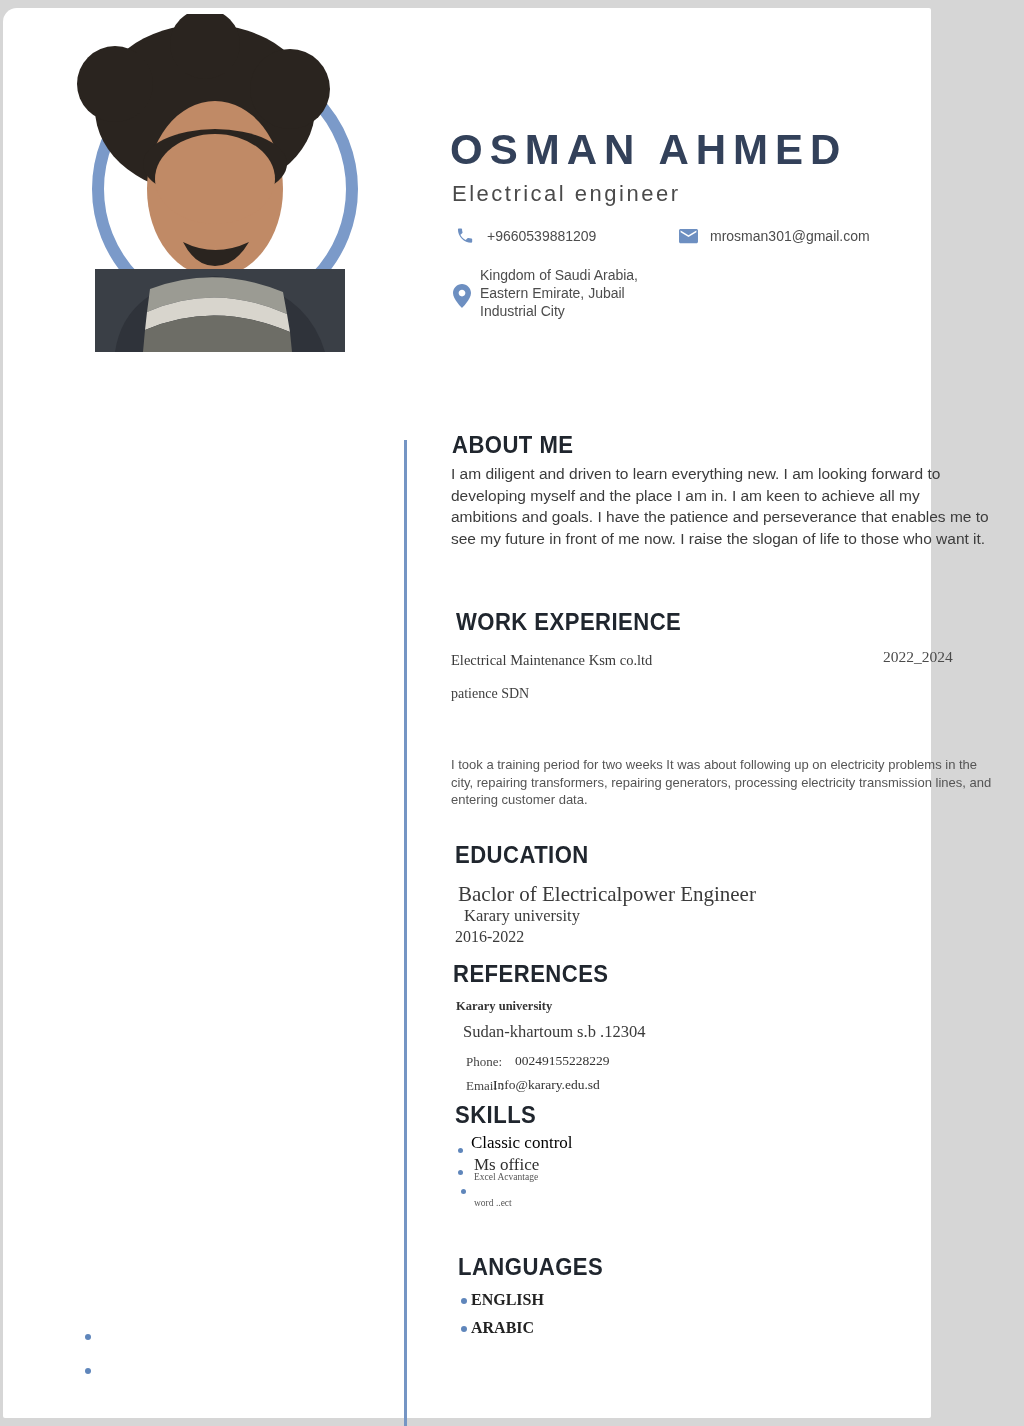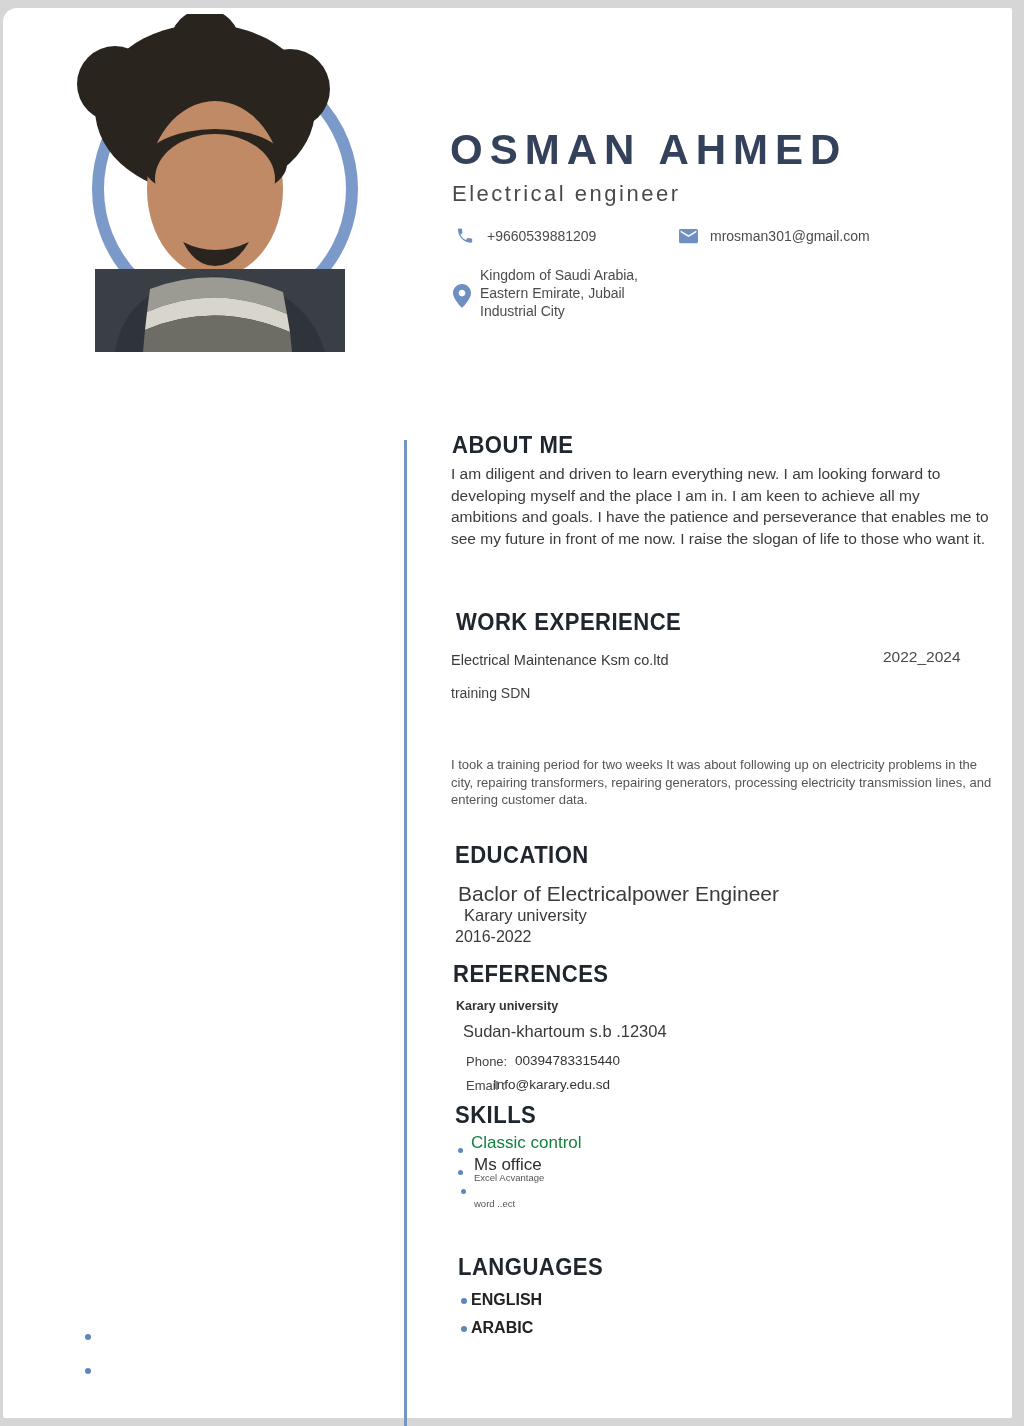--- a/index.html
+++ b/index.html
@@ -1,32 +1,32 @@
 <!DOCTYPE html>
 <html><head>
 <meta charset="utf-8">
 <style>
   html,body{margin:0;padding:0;background:#c9c9c9;}
   *{box-sizing:border-box;}
   .canvas{position:relative;width:1024px;height:1426px;background:#d6d6d6;font-family:"Liberation Sans",sans-serif;overflow:hidden;}
-  .page{position:absolute;left:3px;top:8px;width:1009px;height:1410px;background:#ffffff;border-radius:14px 2px 2px 2px;}
+  .page{position:absolute;left:3px;top:8px;width:928px;height:1410px;background:#ffffff;border-radius:14px 2px 2px 2px;}
   .abs{position:absolute;}
   .name{font-size:42px;font-weight:700;letter-spacing:7px;color:#33415a;white-space:nowrap;}
   .subtitle{font-size:22px;letter-spacing:2.5px;color:#4a4a4a;}
   .contact{font-size:14px;color:#4c4c4c;}
   .addr{font-size:14px;color:#4c4c4c;line-height:18px;}
   .h-sec{font-size:24px;font-weight:700;color:#20262e;letter-spacing:0.5px;transform:scaleX(0.92);transform-origin:left;white-space:nowrap;}
   .body-text{font-size:15.5px;line-height:21.5px;color:#3c3c3c;}
   .small-text{font-size:13px;line-height:17.5px;color:#555555;}
   .vline{width:2.5px;background:#7595c4;}
   .dot{border-radius:50%;background:#5f86bb;}
   .icon{display:inline-block;vertical-align:middle;}
   .bold-line{font-weight:700;color:#1c1c1c;font-size:15px;line-height:19px;}
   .plain{color:#3a3a3a;}
-  .nowrap{white-space:nowrap;}
+  .nowrap{white-space:nowrap;font-family:Liberation Serif, serif;}
 </style>
 </head>
 <body>
 
 <div class="canvas">
   <div class="page">
 
     <div class="abs" style="left:52px;top:6px;width:310px;height:338px;">
       <svg width="310" height="338" viewBox="0 0 310 338">
         <circle cx="170" cy="175" r="127" fill="none" stroke="#7b9ac9" stroke-width="12"></circle>
@@ -78,39 +78,39 @@
     </div>
 
     <div class="abs vline" style="left:401px;top:432px;height:990px;"></div>
 
     <div class="abs h-sec" style="left:449px;top:423px;">ABOUT ME</div>
     <div class="abs body-text" style="left:448px;top:455px;width:538px;">I am diligent and driven to learn everything new. I am looking forward to developing myself and the place I am in. I am keen to achieve all my ambitions and goals. I have the patience and perseverance that enables me to see my future in front of me now. I raise the slogan of life to those who want it.</div>
 
     <div class="abs h-sec" style="left:453px;top:600px;">WORK EXPERIENCE</div>
     <div class="abs small-text nowrap" style="left:448px;top:644px;font-size:14.5px;color:#3a3a3a;">Electrical Maintenance Ksm co.ltd</div>
     <div class="abs nowrap" style="left:880px;top:640px;font-size:15.5px;color:#4a4a4a;">2022_2024</div>
-    <div class="abs small-text nowrap" style="left:448px;top:677px;font-size:14px;color:#3f3f3f;">training SDN</div>
+    <div class="abs small-text nowrap" style="left:448px;top:677px;font-size:14px;color:#3f3f3f;">patience SDN</div>
     <div class="abs small-text" style="left:448px;top:748px;width:542px;">I took a training period for two weeks It was about following up on electricity problems in the city, repairing transformers, repairing generators, processing electricity transmission lines, and entering customer data.</div>
 
     <div class="abs h-sec" style="left:452px;top:833px;">EDUCATION</div>
     <div class="abs plain nowrap" style="left:455px;top:874px;font-size:21px;">Baclor of Electricalpower Engineer</div>
     <div class="abs plain nowrap" style="left:461px;top:898px;font-size:16.5px;">Karary university</div>
     <div class="abs plain nowrap" style="left:452px;top:920px;font-size:16px;">2016-2022</div>
 
     <div class="abs h-sec" style="left:450px;top:952px;">REFERENCES</div>
     <div class="abs nowrap" style="left:453px;top:991px;font-size:12.5px;font-weight:600;color:#333;">Karary university</div>
     <div class="abs plain nowrap" style="left:460px;top:1014px;font-size:16.5px;">Sudan-khartoum s.b .12304</div>
     <span class="abs nowrap" style="left:463px;top:1046px;font-size:13px;color:#444;">Phone:</span>
-    <span class="abs nowrap" style="left:512px;top:1045px;font-size:13.5px;color:#333;">00394783315440</span>
+    <span class="abs nowrap" style="left:512px;top:1045px;font-size:13.5px;color:#333;">00249155228229</span>
     <span class="abs nowrap" style="left:463px;top:1070px;font-size:13px;color:#444;">Email :</span>
     <span class="abs nowrap" style="left:490px;top:1069px;font-size:13.5px;color:#333;">Info@karary.edu.sd</span>
 
     <div class="abs h-sec" style="left:452px;top:1093px;">SKILLS</div>
     <div class="abs dot" style="left:455px;top:1140px;width:5px;height:5px;"></div>
-    <div class="abs plain nowrap" style="left:468px;top:1125px;font-size:17px;color:#15803d;">Classic control</div>
+    <div class="abs plain nowrap" style="left:468px;top:1125px;font-size:17px;color:#000000;">Classic control</div>
     <div class="abs dot" style="left:455px;top:1162px;width:5px;height:5px;"></div>
     <div class="abs plain nowrap" style="left:471px;top:1147px;font-size:17px;color:#2f2f2f;">Ms office</div>
     <div class="abs nowrap" style="left:471px;top:1164px;font-size:9.5px;color:#555;">Excel Acvantage</div>
     <div class="abs dot" style="left:458px;top:1181px;width:5px;height:5px;"></div>
     <div class="abs nowrap" style="left:471px;top:1190px;font-size:9.5px;color:#555;">word ..ect</div>
 
     <div class="abs h-sec" style="left:455px;top:1245px;">LANGUAGES</div>
     <div class="abs dot" style="left:458px;top:1290px;width:6px;height:6px;"></div>
     <div class="abs nowrap" style="left:468px;top:1283px;font-size:16px;font-weight:700;color:#222;">ENGLISH</div>
     <div class="abs dot" style="left:458px;top:1318px;width:6px;height:6px;"></div>

